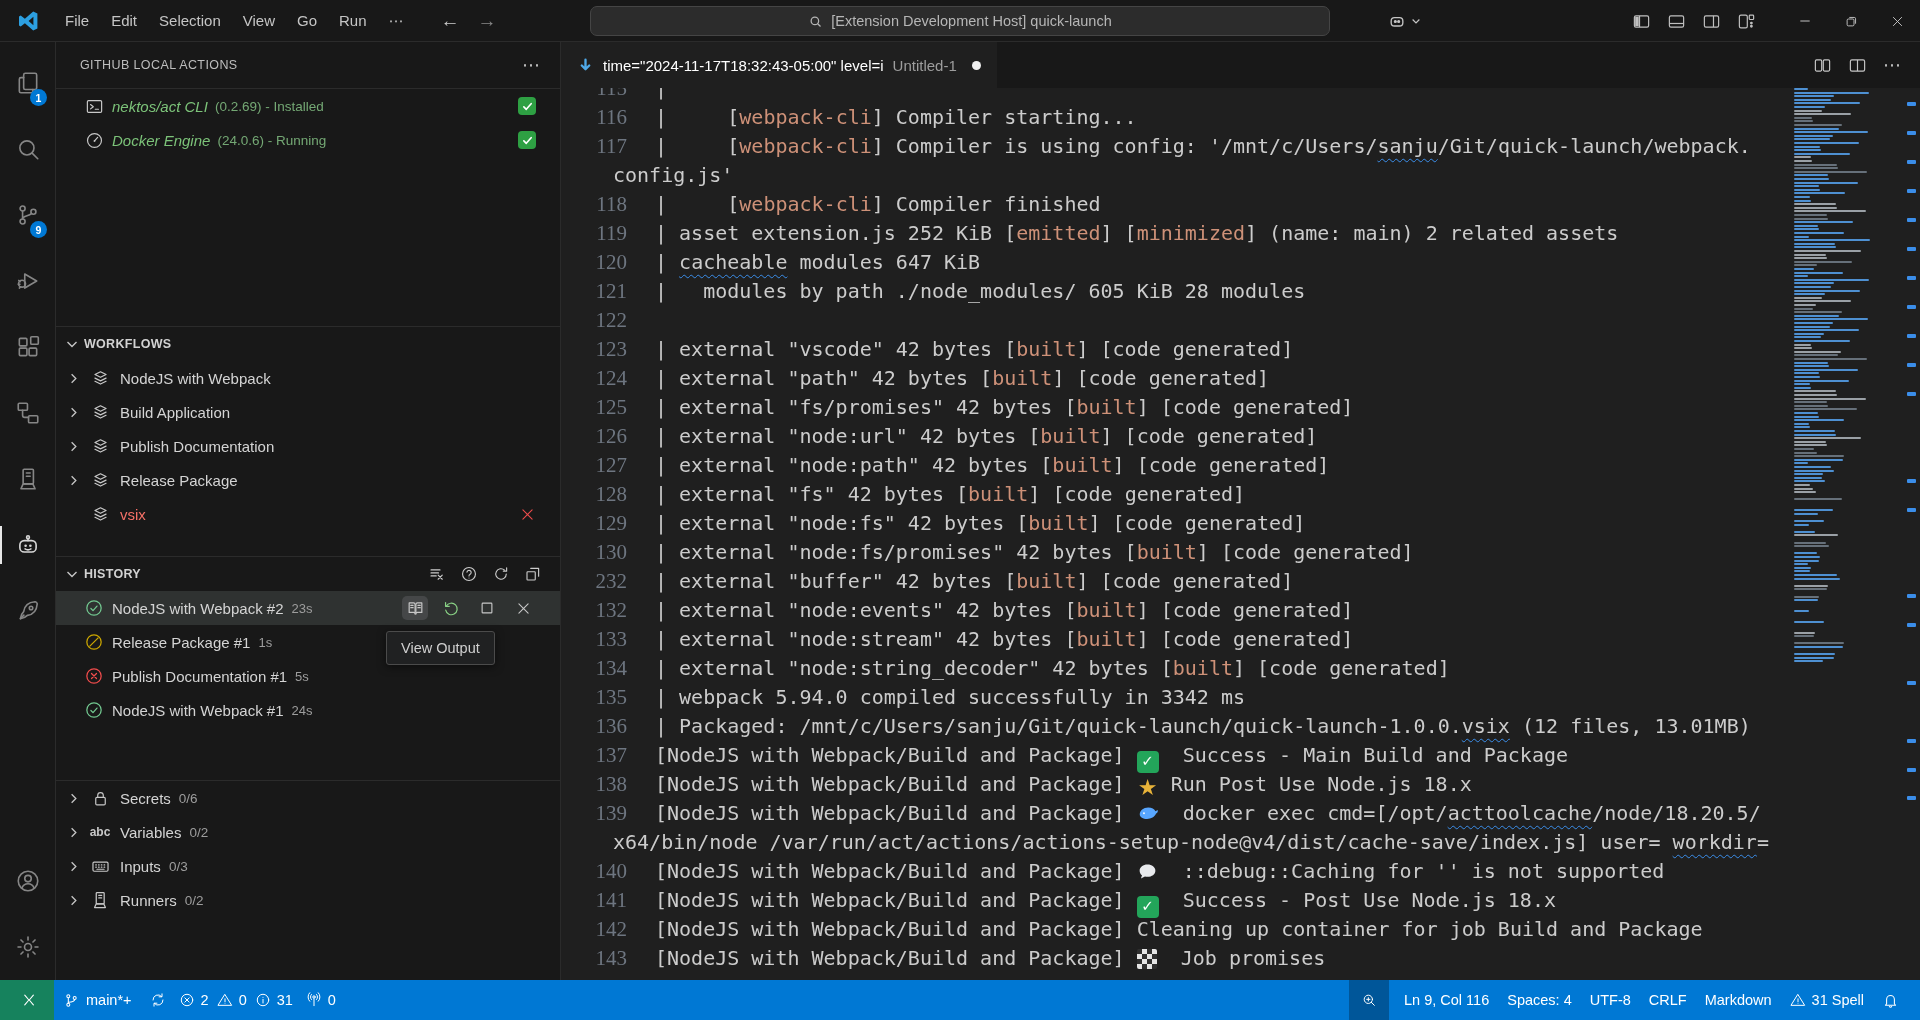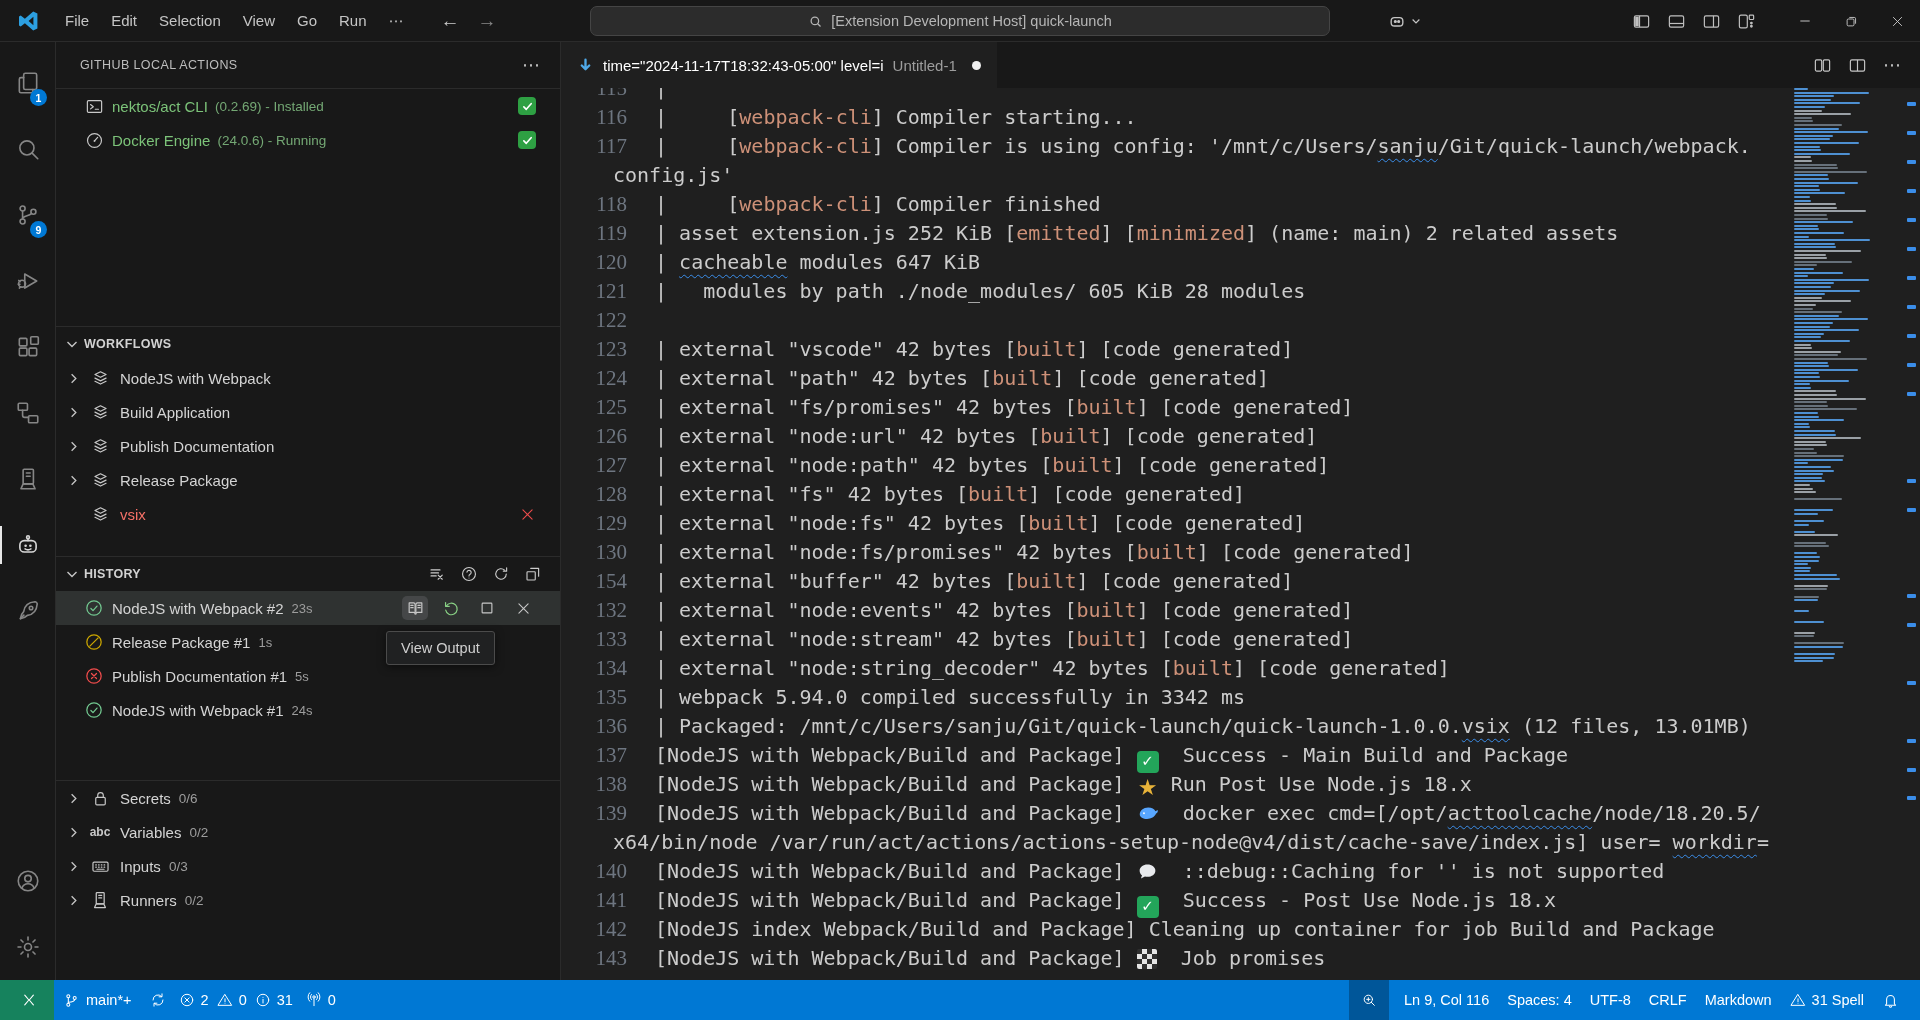--- a/index.html
+++ b/index.html
@@ -53,21 +53,21 @@
   .sidebar-title .more{margin-left:auto;color:#c5c5c5;font-size:18px;letter-spacing:2px;}
   .side-section{border-top:1px solid var(--border);display:flex;flex-direction:column;position:relative;}
   .sec-header{height:34px;display:flex;align-items:center;padding:0 18px 0 8px;gap:4px;}
   .sec-title{font-size:12.5px;font-weight:bold;color:#d2d2d2;letter-spacing:.3px;}
   .chev{color:#c5c5c5;}
   .sec-actions{margin-left:auto;display:flex;gap:14px;color:#cccccc;}
   .row{height:34px;display:flex;align-items:center;padding-right:24px;font-size:15px;}
   .row .tw-chev{width:34px;display:flex;justify-content:center;color:#c5c5c5;flex:none;}
   .row .mini{width:20px;display:flex;justify-content:center;color:#c8c8c8;flex:none;margin:0 8px 0 28px;}
   .row .mini2{width:20px;display:flex;justify-content:center;color:#c8c8c8;flex:none;margin-right:10px;}
-  .comp-label{color:var(--green);}
+  .comp-label{color:var(--green);font-style:italic;}
   .comp-desc{color:#74a874;font-size:13.5px;margin-left:7px;}
   .comp-check{margin-left:auto;width:18px;height:18px;border-radius:4px;background:#2ea043;
     display:flex;align-items:center;justify-content:center;color:#fff;}
   .wf-label{color:#d4d4d4;}
   .wf-label.err{color:#f47067;}
   .wf-x{margin-left:auto;color:var(--red);}
   .hist-label{color:#d4d4d4;margin-left:0;}
   .hist-dur{color:#9d9d9d;font-size:13px;margin-left:8px;}
   .row.sel{background:#2f3231;}
   .hist-actions{margin-left:auto;display:flex;align-items:center;gap:10px;}
@@ -703,21 +703,21 @@
               </div>
               <div class="code-row">
                 <span class="ln">129</span>
                 <span class="lc"><span class="t">| external "node:fs" 42 bytes [</span><span class="s">built</span><span class="t">] [code generated]</span></span>
               </div>
               <div class="code-row">
                 <span class="ln">130</span>
                 <span class="lc"><span class="t">| external "node:fs/promises" 42 bytes [</span><span class="s">built</span><span class="t">] [code generated]</span></span>
               </div>
               <div class="code-row">
-                <span class="ln">154</span>
+                <span class="ln">232</span>
                 <span class="lc"><span class="t">| external "buffer" 42 bytes [</span><span class="s">built</span><span class="t">] [code generated]</span></span>
               </div>
               <div class="code-row">
                 <span class="ln">132</span>
                 <span class="lc"><span class="t">| external "node:events" 42 bytes [</span><span class="s">built</span><span class="t">] [code generated]</span></span>
               </div>
               <div class="code-row">
                 <span class="ln">133</span>
                 <span class="lc"><span class="t">| external "node:stream" 42 bytes [</span><span class="s">built</span><span class="t">] [code generated]</span></span>
               </div>
@@ -757,21 +757,21 @@
                 <span class="lc"><span class="t">[NodeJS with Webpack/Build and Package] </span><span class="ici"><svg viewBox="0 0 24 24" width="21" height="21">
                       <path fill="#e8eaed" d="M12 4c5 0 9 3 9 7s-4 7-9 7c-1 0-2-.1-2.9-.4L4.5 20l1.2-3.6C4 15.1 3 13.1 3 11c0-4 4-7 9-7z"></path>
                     </svg></span><span class="t">  ::debug::Caching for '' is not supported</span></span>
               </div>
               <div class="code-row">
                 <span class="ln">141</span>
                 <span class="lc"><span class="t">[NodeJS with Webpack/Build and Package] </span><span class="ici ic-check">✓</span><span class="t">  Success - Post Use Node.js 18.x</span></span>
               </div>
               <div class="code-row">
                 <span class="ln">142</span>
-                <span class="lc"><span class="t">[NodeJS index Webpack/Build and Package] Cleaning up container for job Build and Package</span></span>
+                <span class="lc"><span class="t">[NodeJS with Webpack/Build and Package] Cleaning up container for job Build and Package</span></span>
               </div>
               <div class="code-row">
                 <span class="ln">143</span>
                 <span class="lc"><span class="t">[NodeJS with Webpack/Build and Package] </span><span class="ici ic-flag"></span><span class="t">  Job promises</span></span>
               </div>
             </div>
         </div>
         <div class="minimap" id="minimap">
             <div class="mm-line" style="top: 0px; width: 14px; background: rgb(78, 144, 210);"></div>
             <div class="mm-line" style="top: 3.6px; width: 75px; background: rgb(78, 144, 210);"></div>

